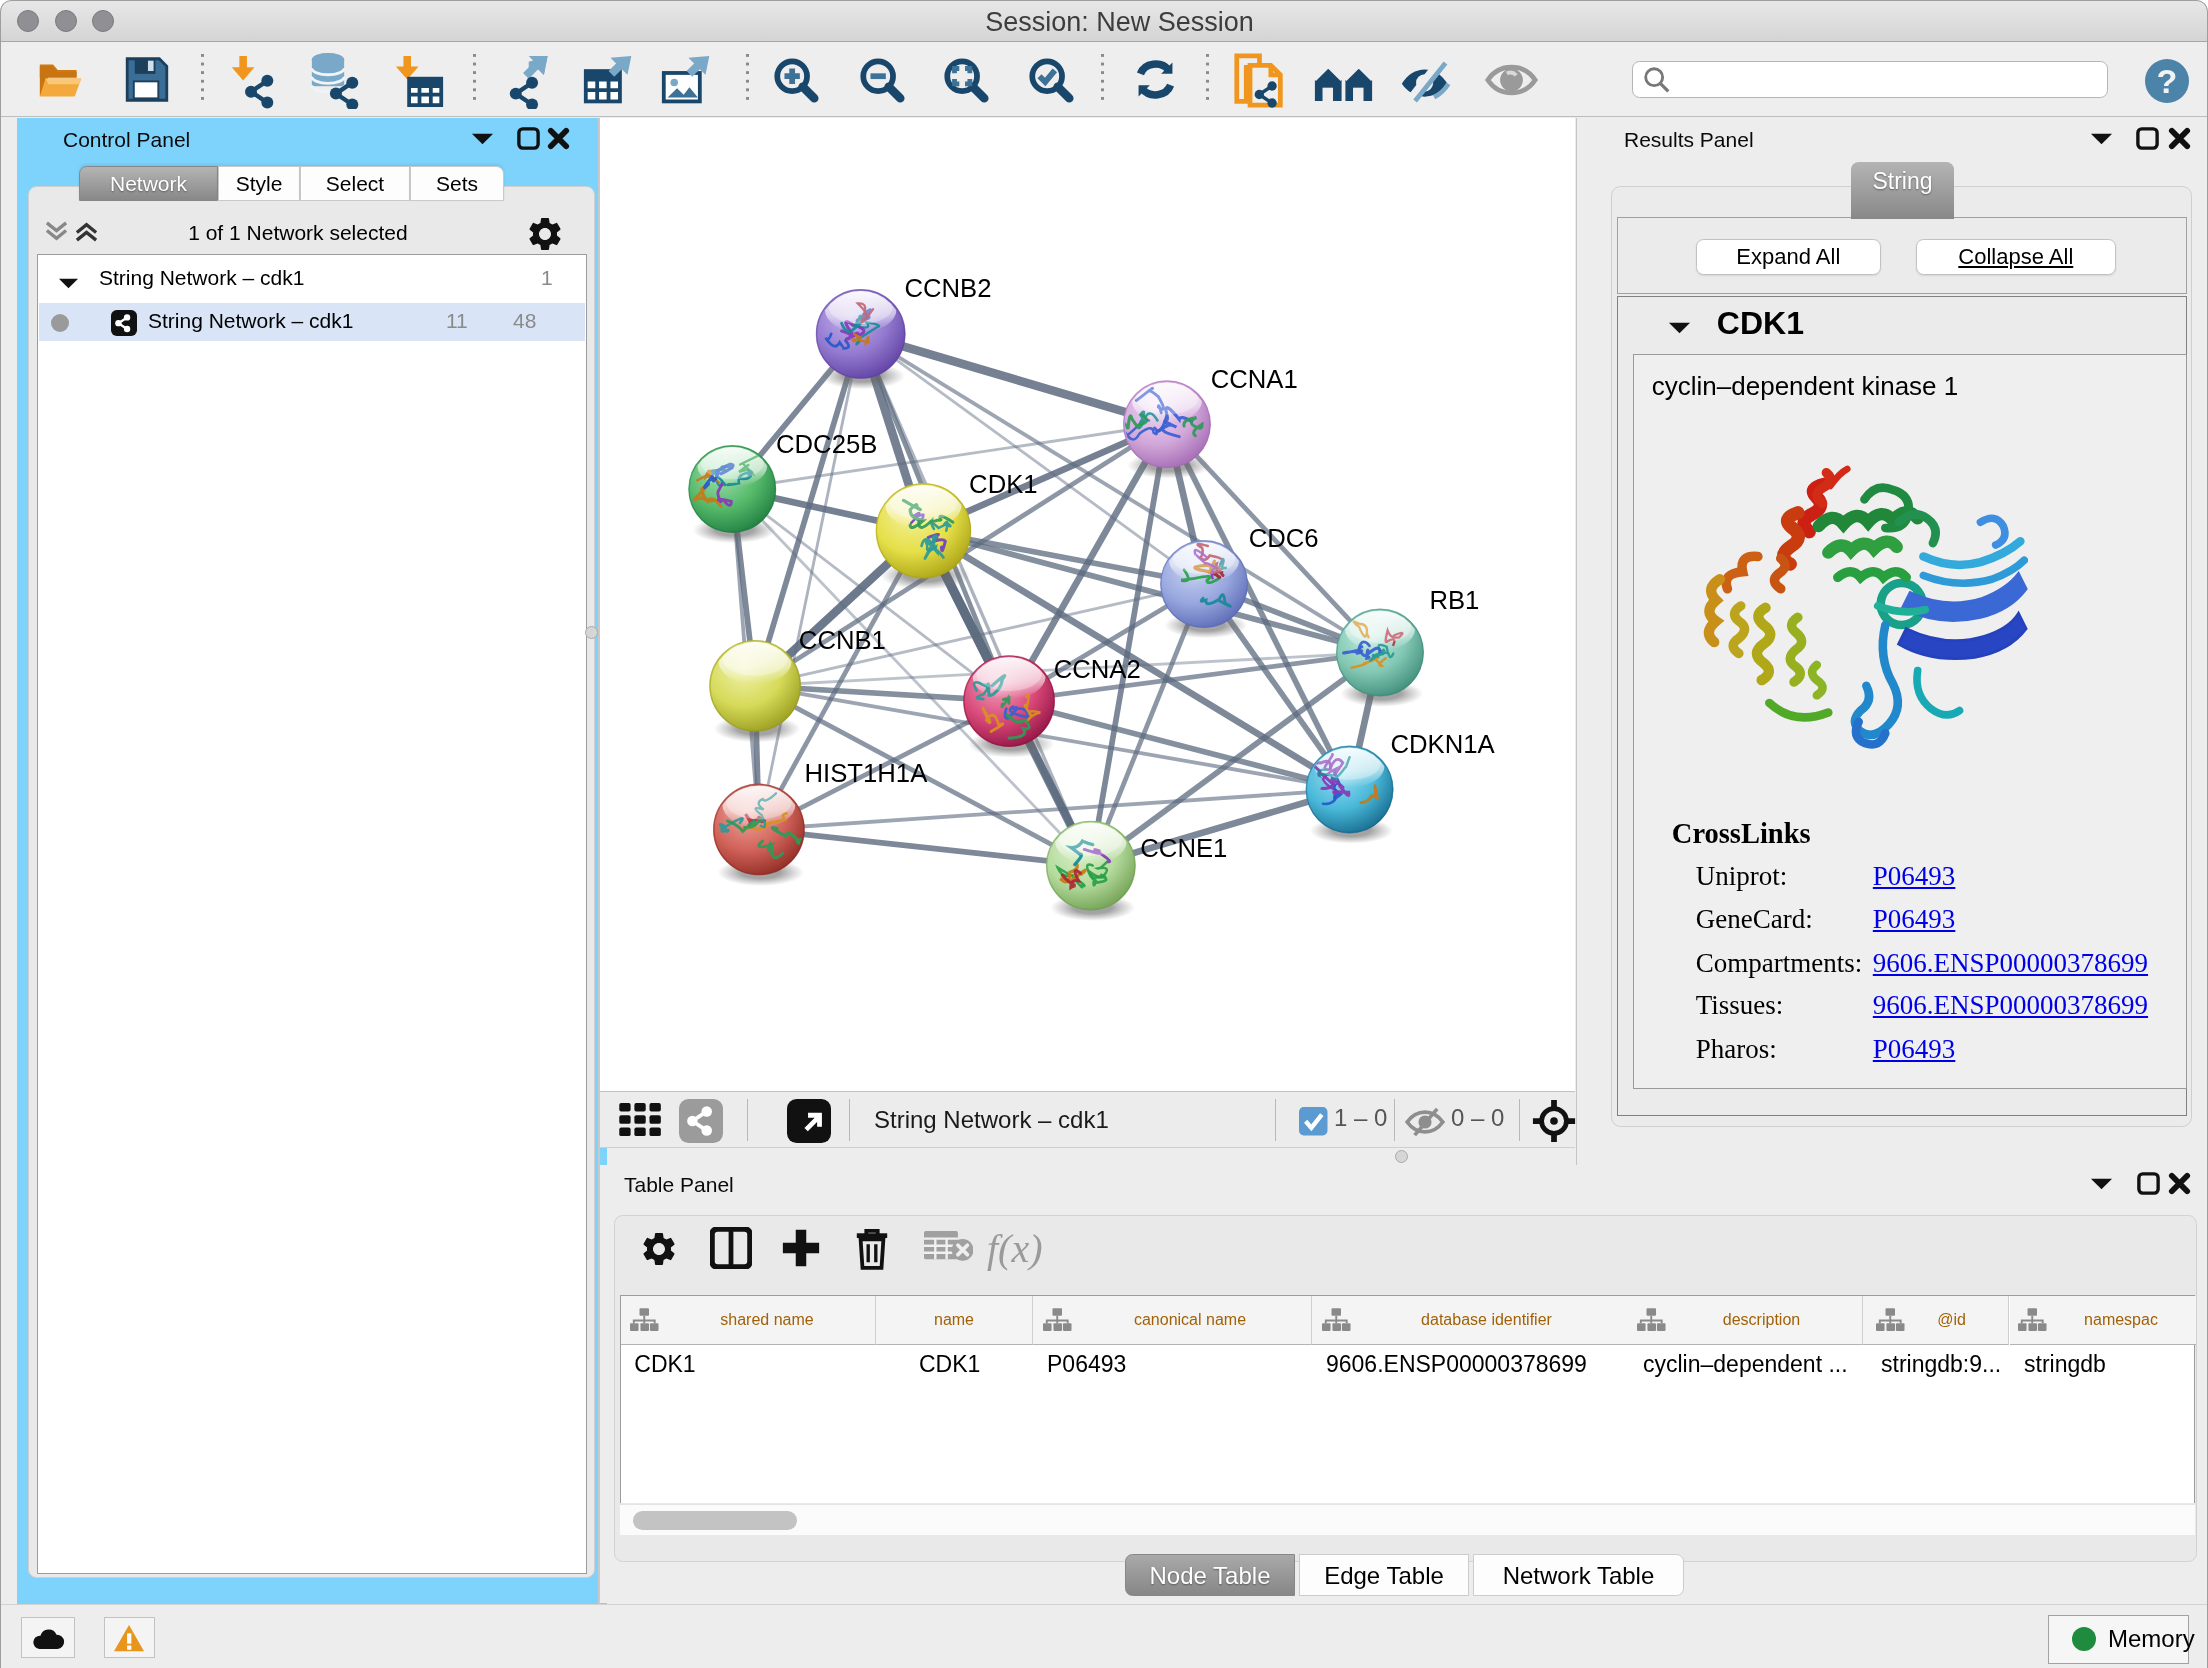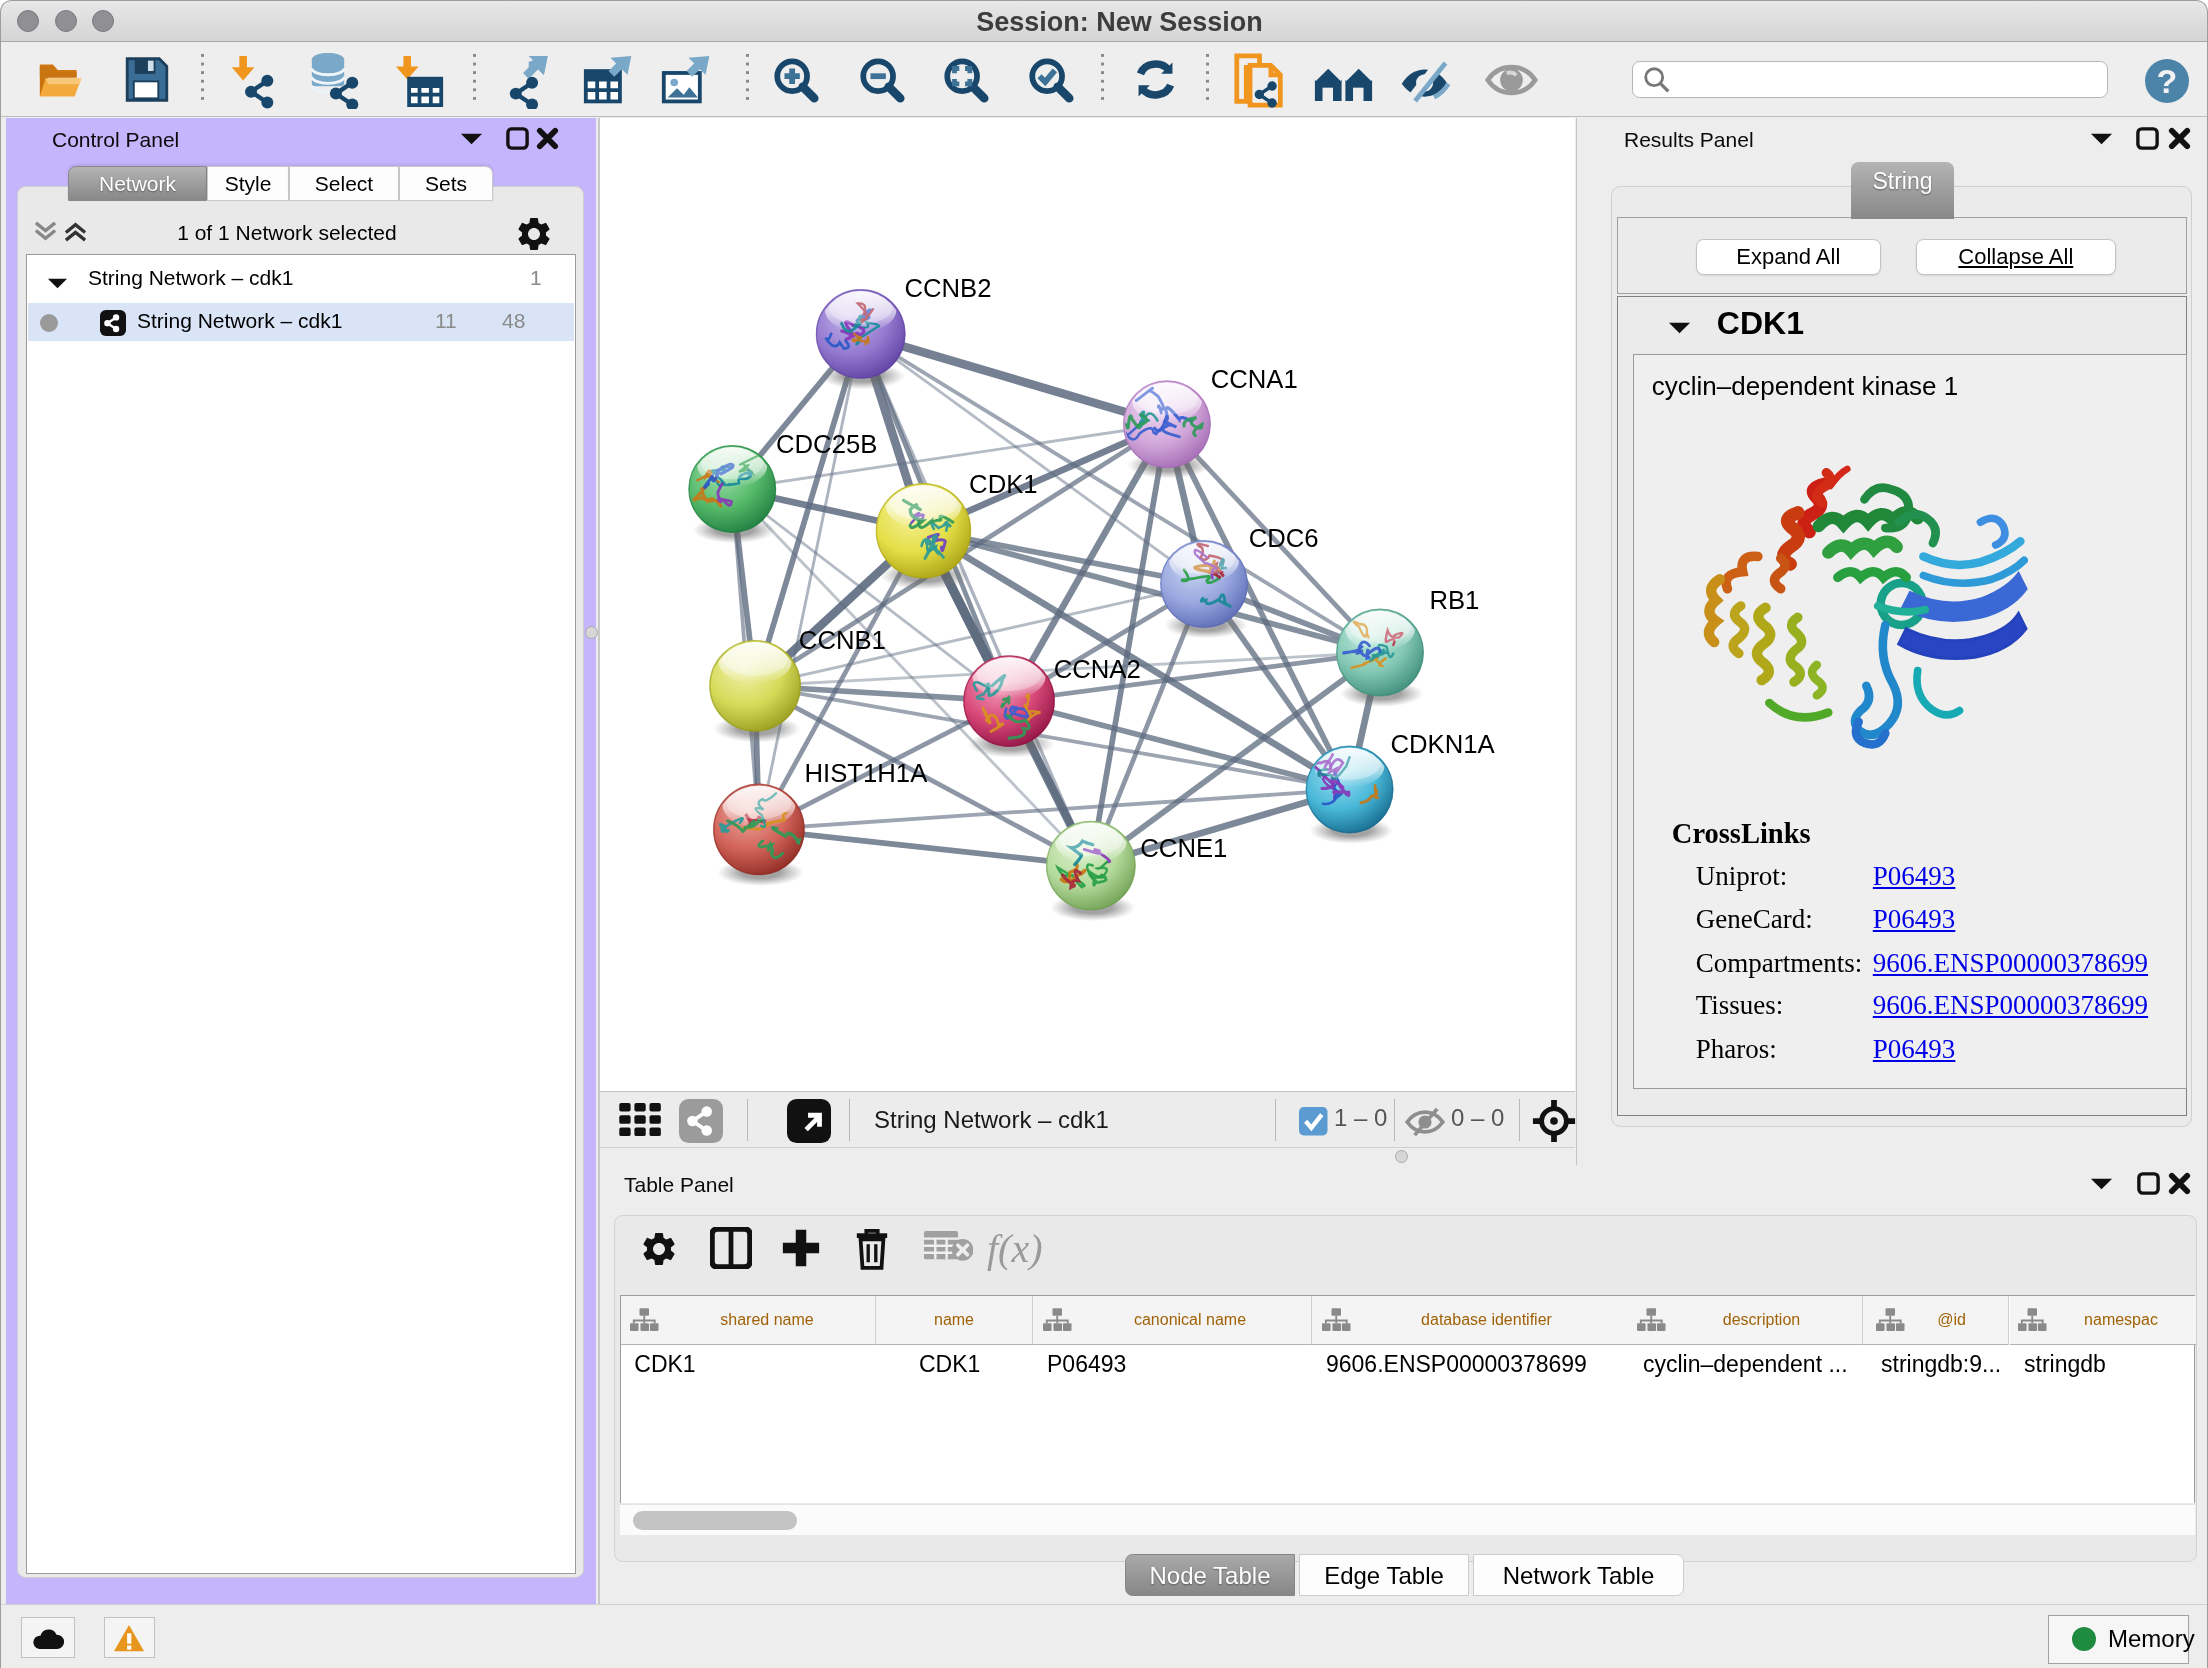--- a/index.html
+++ b/index.html
@@ -1,26 +1,26 @@
 <!DOCTYPE html>
 <html style="font-size:15px"><head><meta charset="utf-8"><style>
 * { margin:0; padding:0; box-sizing:border-box; }
 html,body { width:2208px; height:1668px; background:#fff; font-family:"Liberation Sans", sans-serif; }
 .abs { position:absolute; }
 #win { position:absolute; left:0; top:0; width:2208px; height:1668px; background:#ededed; border-radius:11.4px 11.4px 0 0; overflow:hidden; }
 #winborder { position:absolute; left:0; top:0; width:2208px; height:1668px; border:1.9px solid #9e9e9e; border-bottom:none; border-radius:11.4px 11.4px 0 0; pointer-events:none; z-index:99; }
 #titlebar { position:absolute; left:0; top:0; width:2208px; height:42px; background:linear-gradient(#e8e8e8,#d4d4d4); border-bottom:1px solid #a8a8a8; border-radius:11.4px 11.4px 0 0; }
 .tl { position:absolute; top:9.5px; width:22px; height:22px; border-radius:50%; background:#8f8f94; border:1.9px solid #7a7a7e; }
-#title-text { position:absolute; top:6.7px; left:0; width:2208px; text-align:center; font-size:27px; font-weight:bold; color:#3d3d3d;padding-left:31px; }
+#title-text { position:absolute; top:6.7px; left:0; width:2208px; text-align:center; font-size:27px; font-weight:normal; color:#3d3d3d;padding-left:31px; }
 #toolbar { position:absolute; left:0; top:43px; width:2208px; height:74px; background:#eeeeee; border-bottom:1px solid #bdbdbd; }
 .tbsep { position:absolute; top:54px; height:51px; width:2.9px; background-image:linear-gradient(#8a8a8a 33%, rgba(0,0,0,0) 0%); background-size:2.9px 8.6px; }
 #searchbox { position:absolute; left:1632px; top:61px; width:476px; height:37px; background:#fff; border:1.9px solid #b5b5b5; border-radius:7.6px; }
 #helpbtn { position:absolute; left:2145px; top:59px; width:44px; height:44px; border-radius:50%; background:#4c83a8; color:#f2f2f2; font-size:34px; font-weight:bold; text-align:center; line-height:44px; }
 .ptitle { position:absolute; font-size:21px; color:#0a0a0a; }
-#cpanel { position:absolute; left:6px; top:118px; width:590px; height:1486px; background:#c4b5fd; }
+#cpanel { position:absolute; left:17px; top:118px; width:590px; height:1486px; background:#7dd3fc; }
 #netdivider { position:absolute; left:598px; top:118px; width:1.9px; height:1486px; background:#c9c9c9; }
 .tab { position:absolute; top:0; height:35px; text-align:center; font-size:21px; line-height:34px; color:#000; background:#fdfdfd; border:1px solid #c9c9c9; box-shadow:0 -1.9px 2.9px rgba(0,0,0,0.08); }
 .tab.sel { background:linear-gradient(#b4b4b4,#888888); color:#fff; border-color:#888; text-shadow:0 1px 1.9px rgba(0,0,0,0.4); }
 #cp-container { position:absolute; left:11.4px; top:68px; width:567px; height:1392px; background:#e9e9e9; border:1px solid #cfcfcf; border-radius:8.6px; }
 #cp-list { position:absolute; left:7.6px; top:67px; width:550px; height:1320px; background:#fff; border:1px solid #9c9c9c; }
 .cprow { position:absolute; left:1px; width:546px; height:36px; font-size:21px; color:#000; }
 #netcanvas { position:absolute; left:600px; top:118px; width:975px; height:973px; background:#fff; }
 #netbar { position:absolute; left:600px; top:1091px; width:975px; height:57px; background:#ececec; border-top:1px solid #c2c2c2; border-bottom:1px solid #cfcfcf; }
 .nbsep { position:absolute; top:1099px; width:1px; height:42px; background:#b8b8b8; }
 #rpanel { position:absolute; left:1576px; top:118px; width:632px; height:1047px; background:#ededed; border-left:1px solid #c4c4c4; }

